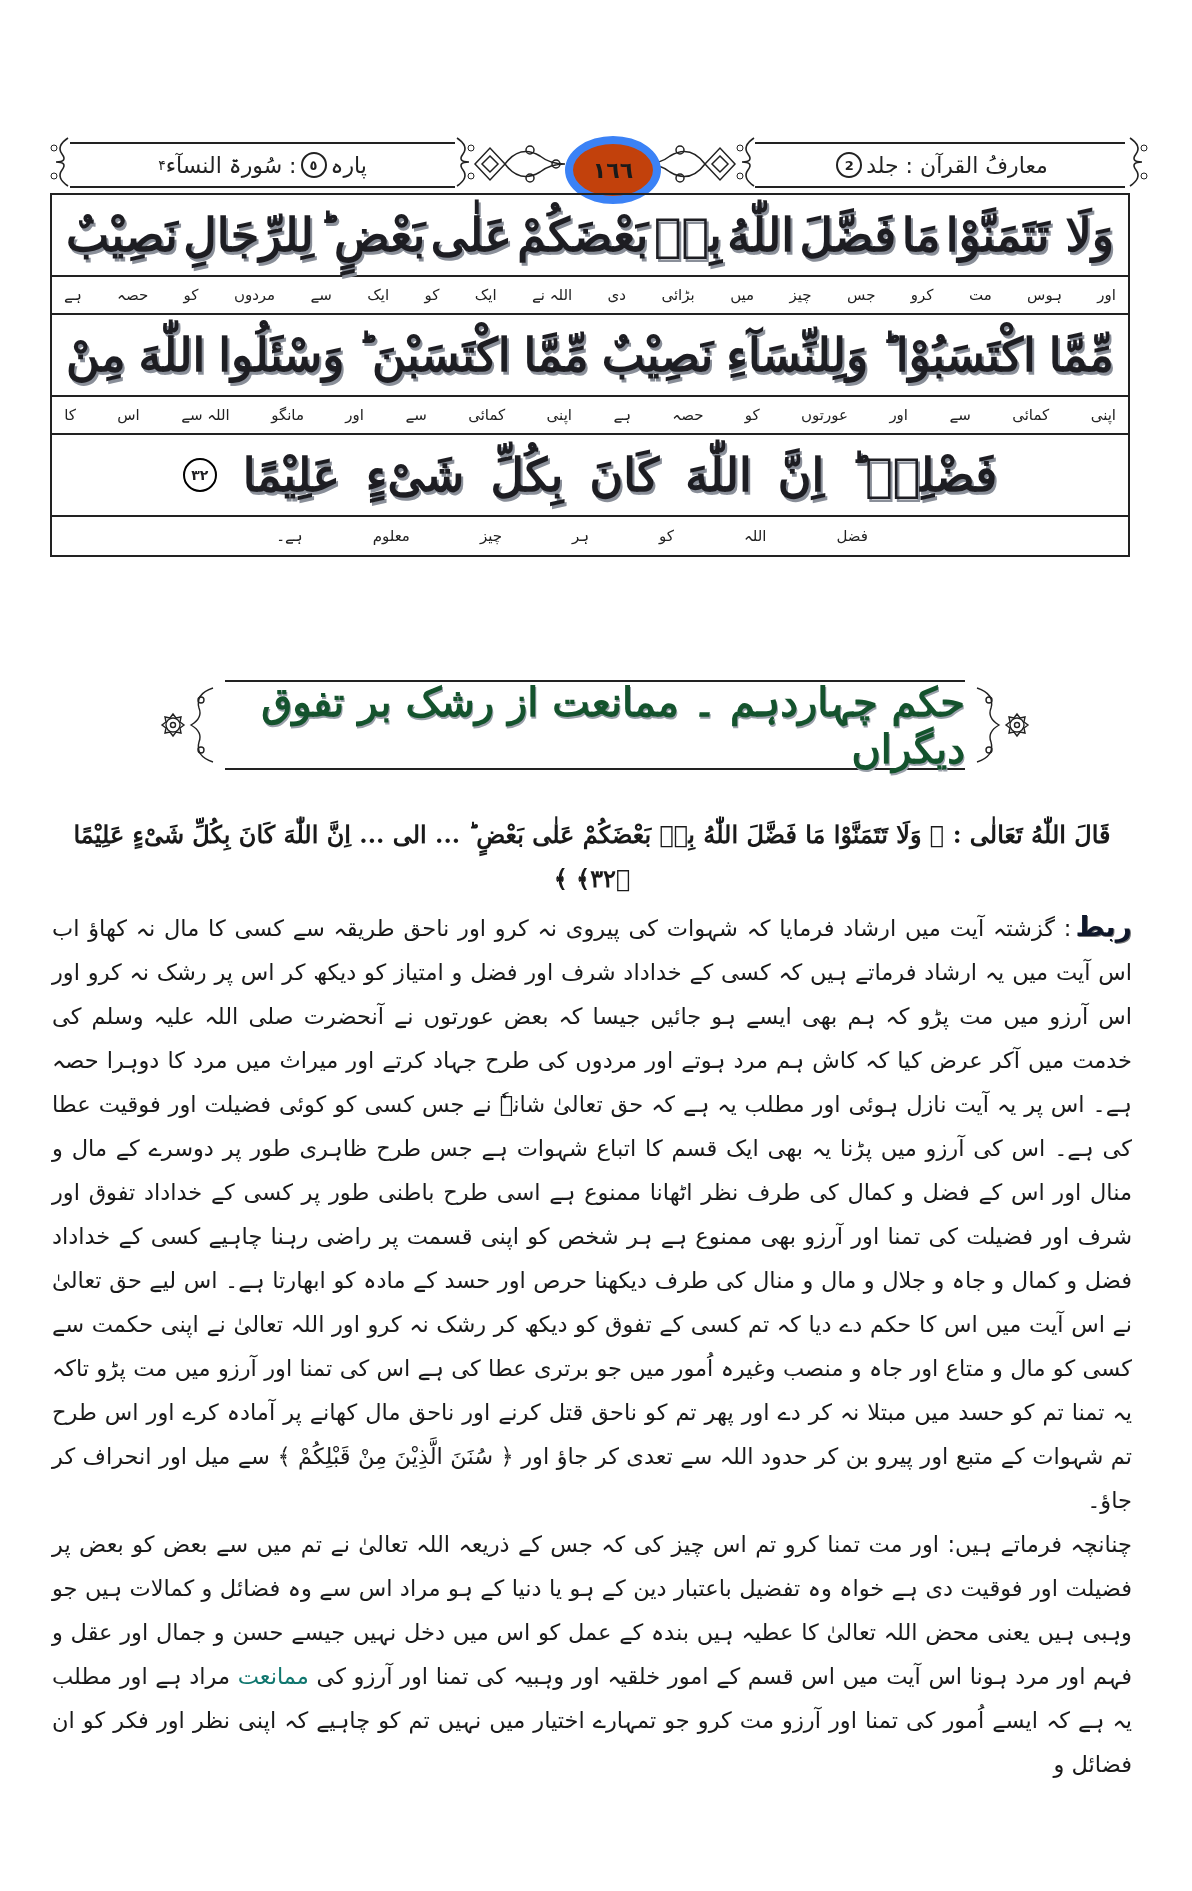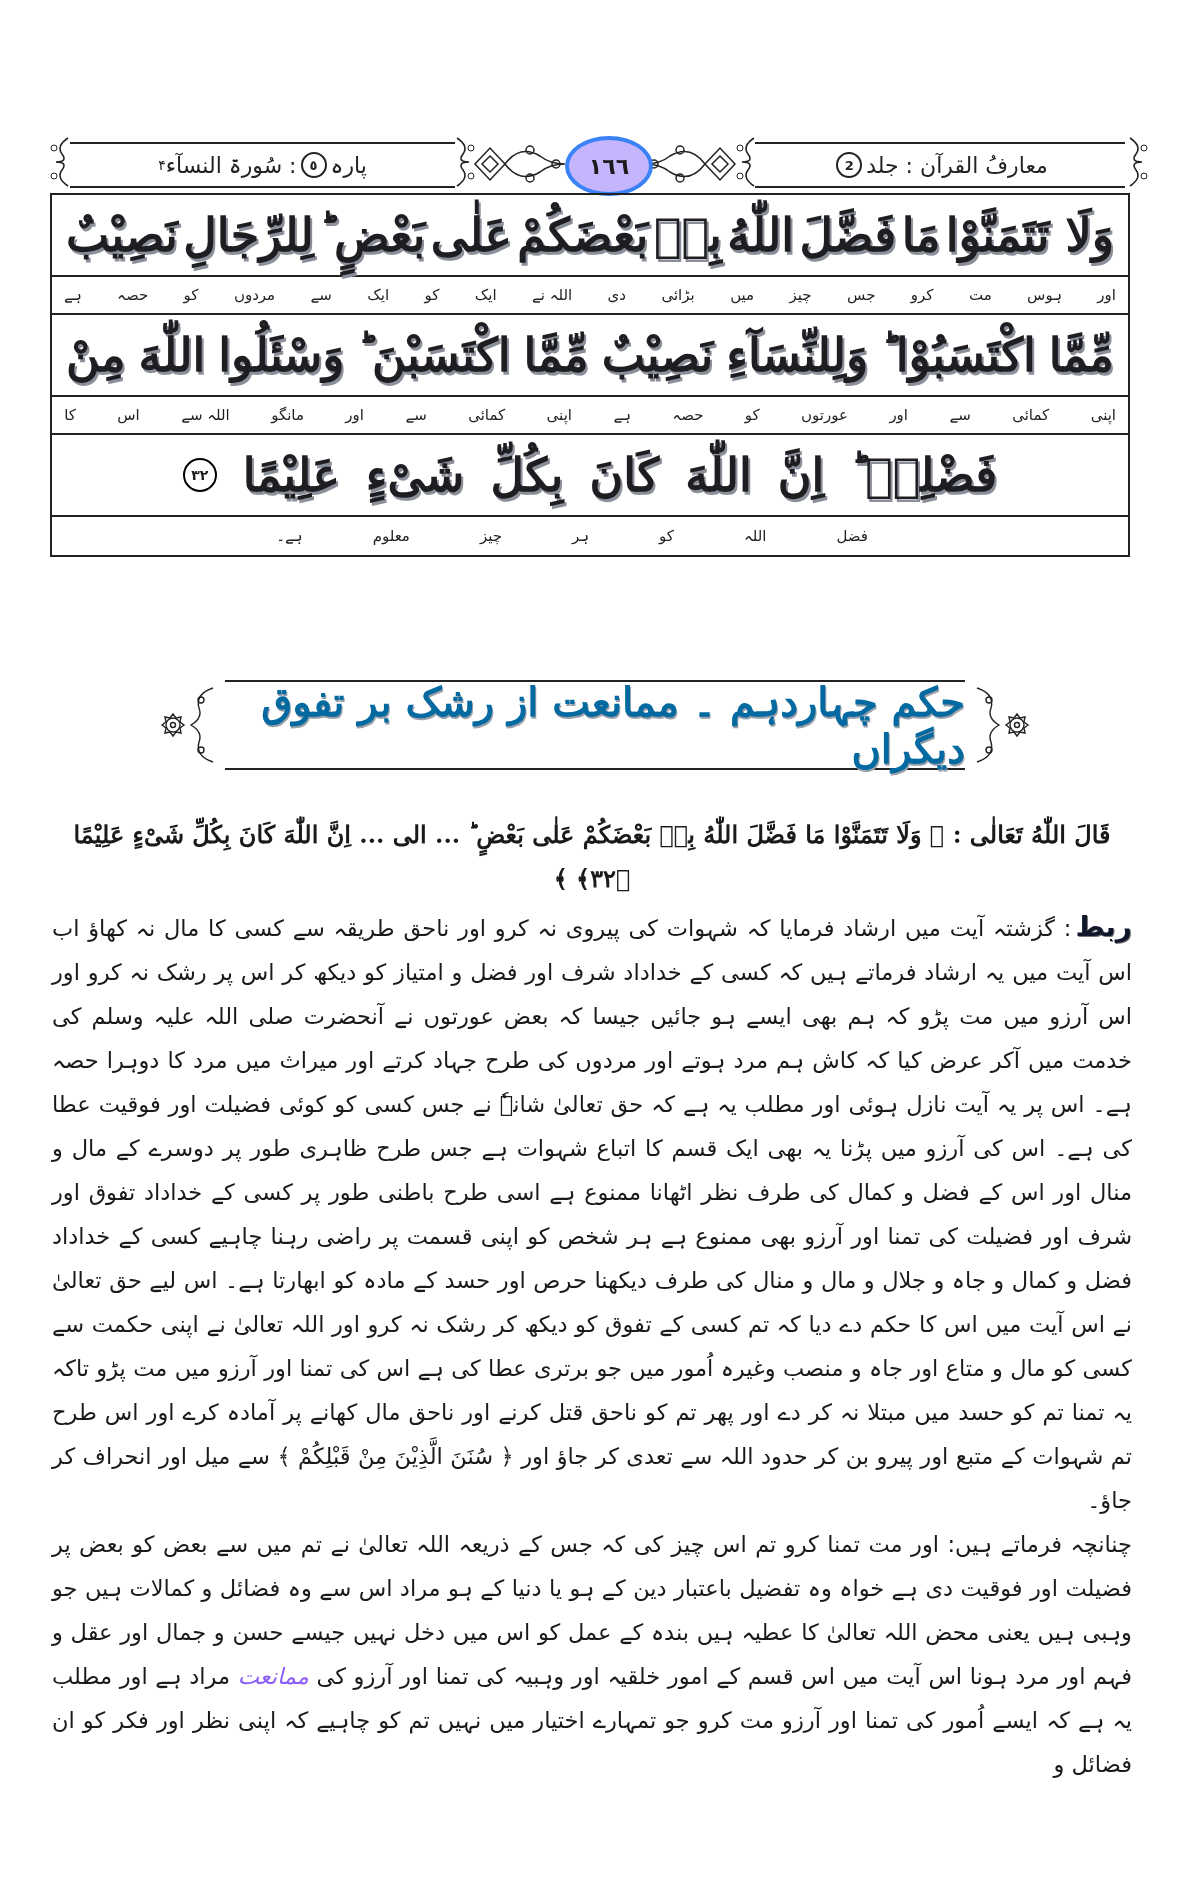--- a/index.html
+++ b/index.html
@@ -18,23 +18,23 @@
     direction: rtl; font-size: 22px; color: #222;
   }
   .hdr-box.right { left: 715px; width: 370px; }
   .hdr-box.left  { left: 30px;  width: 385px; }
   .hdr-cap {
     position: absolute; top: -4px; width: 26px; height: 52px;
   }
   .hdr-center { position: absolute; left: 430px; width: 270px; top: -6px; height: 60px; }
   .page-no {
     position: absolute; left: 95px; top: 2px; width: 80px; height: 52px;
-    border: 4px solid #3b82f6; border-radius: 50%;
+    border: 8px solid #3b82f6; border-radius: 50%;
     display: flex; align-items: center; justify-content: center;
-    font-size: 22px; font-weight: bold; background: #c4b5fd;
+    font-size: 22px; font-weight: bold; background: #c2410c;
   }
   .circled {
     display: inline-flex; width: 22px; height: 22px; border: 2px solid #222; border-radius: 50%;
     align-items: center; justify-content: center; font-size: 13px; margin: 0 4px; font-weight: bold;
   }
 
   
   .verse-table {
     position: absolute; left: 50px; top: 193px; width: 1080px;
     border: 2px solid #222; box-sizing: border-box;
@@ -60,39 +60,39 @@
     font-size: 14px; align-items: center; justify-content: center; text-shadow: none;
     font-family: "DejaVu Sans", sans-serif;
   }
 
   
   .sec-head { position: absolute; left: 155px; top: 680px; width: 880px; height: 90px; }
   .sec-frame {
     position: absolute; left: 70px; right: 70px; top: 0; bottom: 0;
     border-top: 2px solid #222; border-bottom: 2px solid #222;
     display: flex; align-items: center; justify-content: center; direction: rtl;
-    font-family: "DejaVu Serif", serif; font-size: 40px; font-weight: bold; color: #0369a1;
+    font-family: "DejaVu Serif", serif; font-size: 40px; font-weight: bold; color: #14532d;
     text-shadow: 1px 2px 0 #9aa0aa;
   }
   .sec-orn {
     position: absolute; top: 4px; width: 60px; height: 82px;
   }
 
   
   .body-text {
     position: absolute; left: 52px; top: 790px; width: 1080px;
     direction: rtl; font-size: 22.5px; line-height: 44px; color: #1a1a1a; margin-top: 23px;
   }
   .quote-line { text-align: center; font-family: "DejaVu Serif", serif; font-weight: bold; font-size: 24px; margin-bottom: 4px; }
   .para { text-align: justify; text-align-last: right; margin: 0; }
   .rabt {
     font-weight: bold; font-size: 28px; color: #0f172a;
     text-shadow: 1px 1px 0 #777; margin-left: 4px;
   }
-  .blue { color: #8b5cf6; font-style: italic; }
+  .blue { color: #0f766e; }
 </style>
 </head>
 <body>
 
 <div class="page">
 
   <div class="hdr">
 
     <svg class="hdr-cap" style="left:1088px" viewBox="0 0 26 52">
       <path d="M2 2 Q14 10 8 18 Q2 26 14 26 Q2 26 8 34 Q14 42 2 50" fill="none" stroke="#222" stroke-width="1.6"></path>

